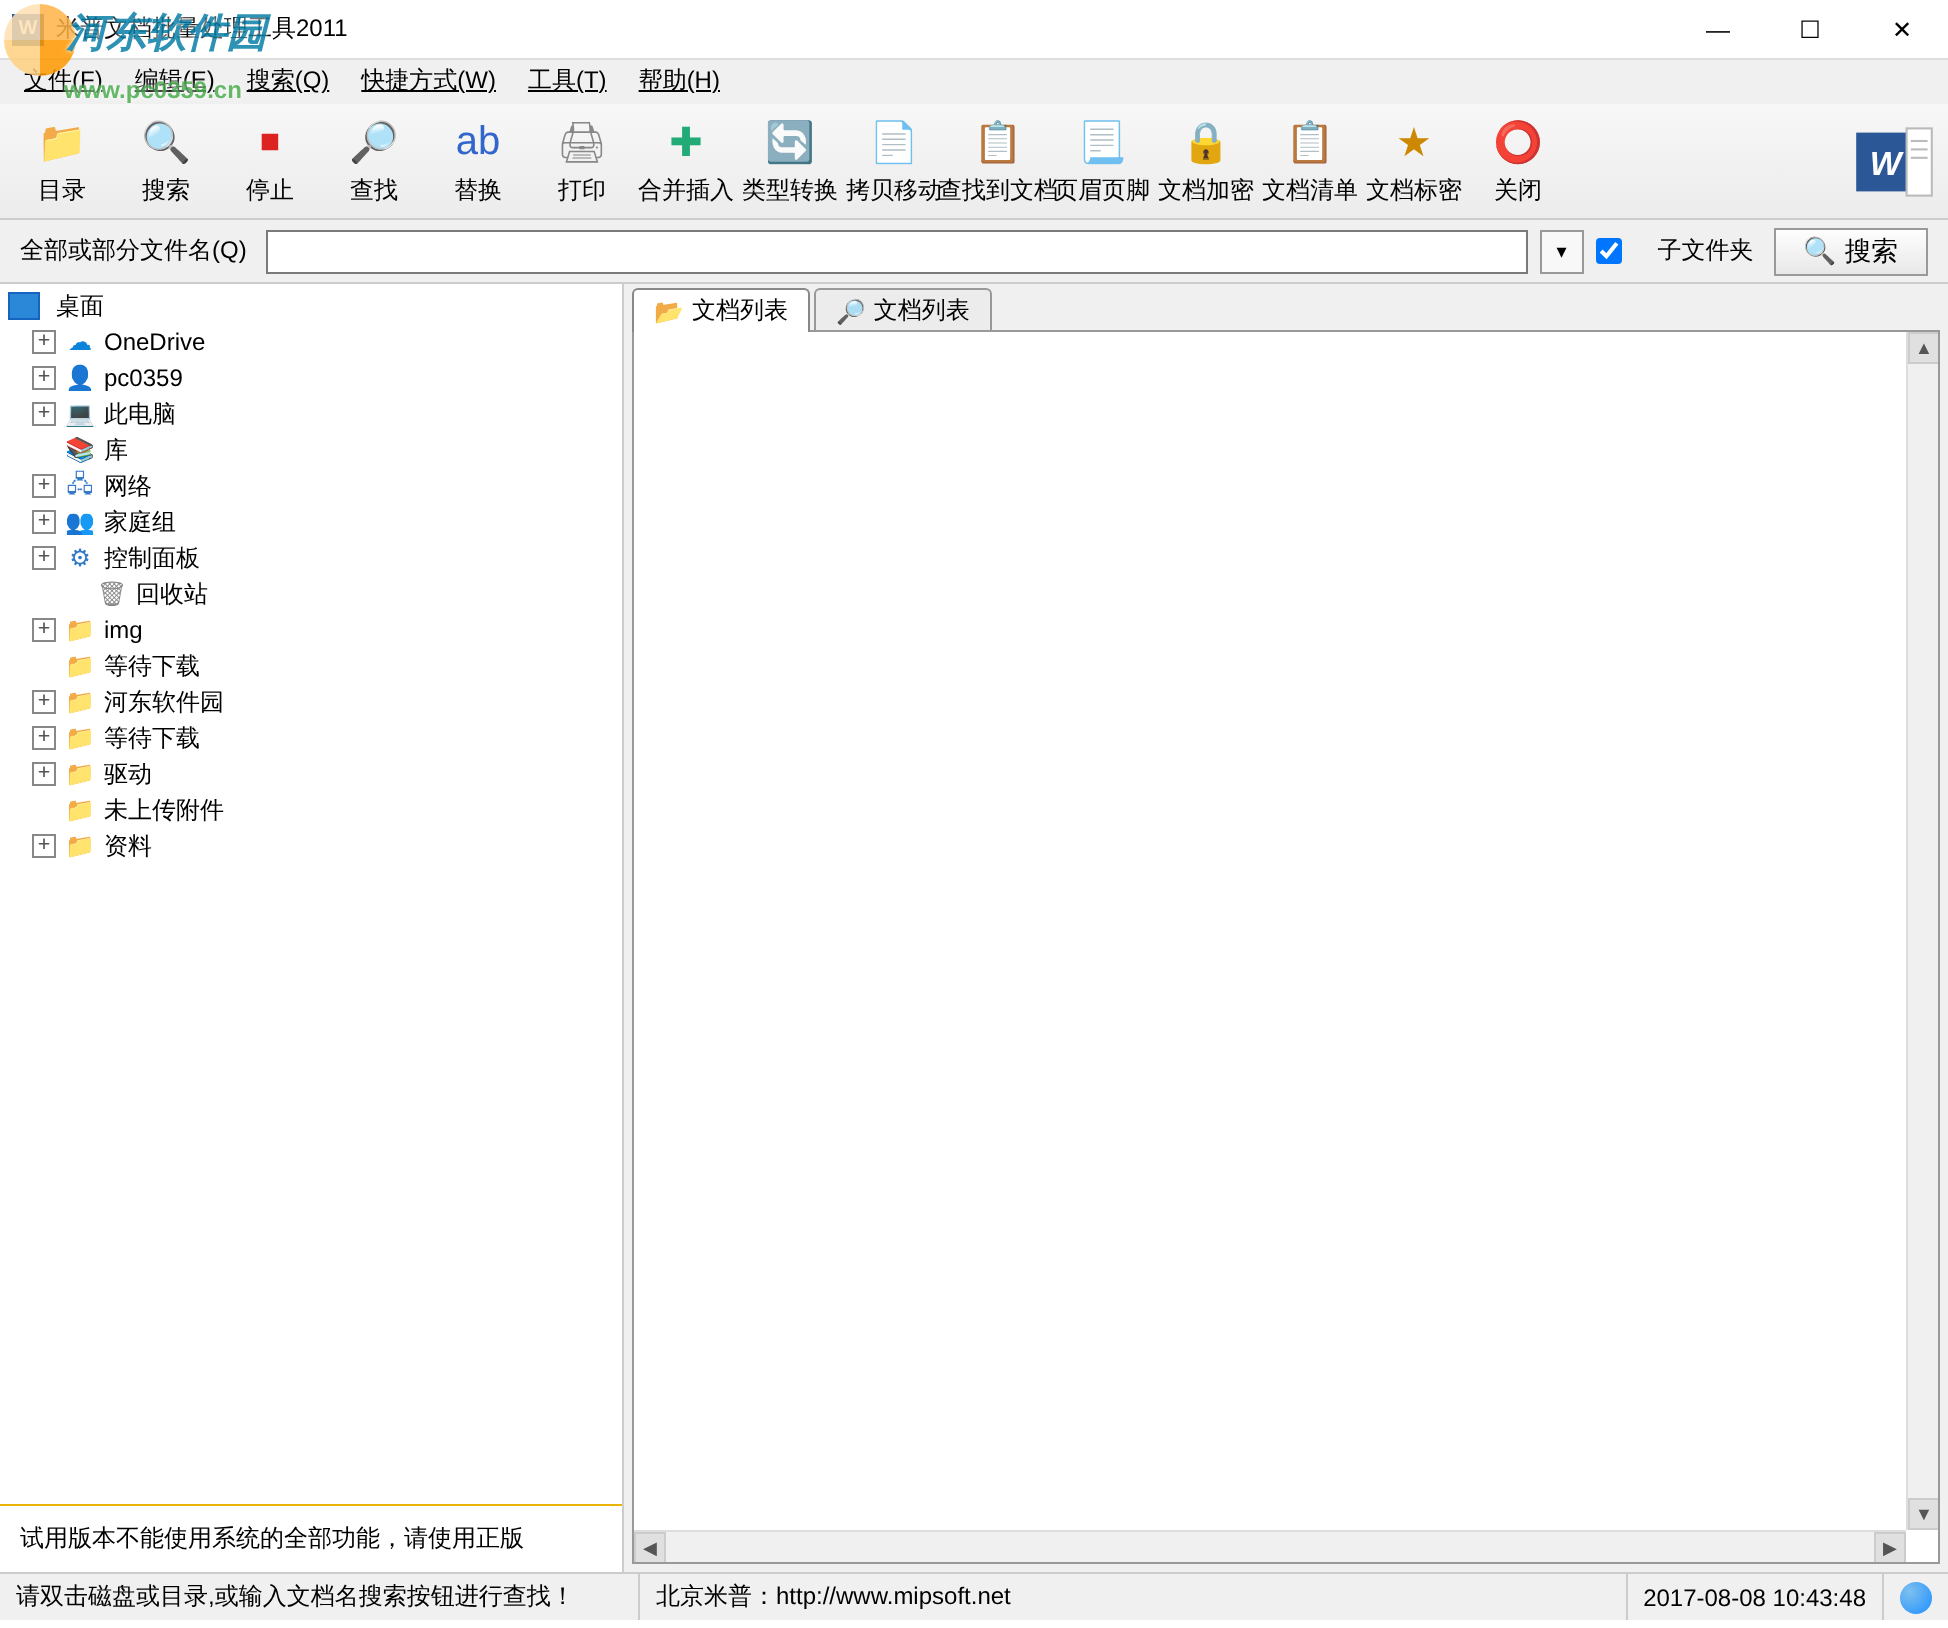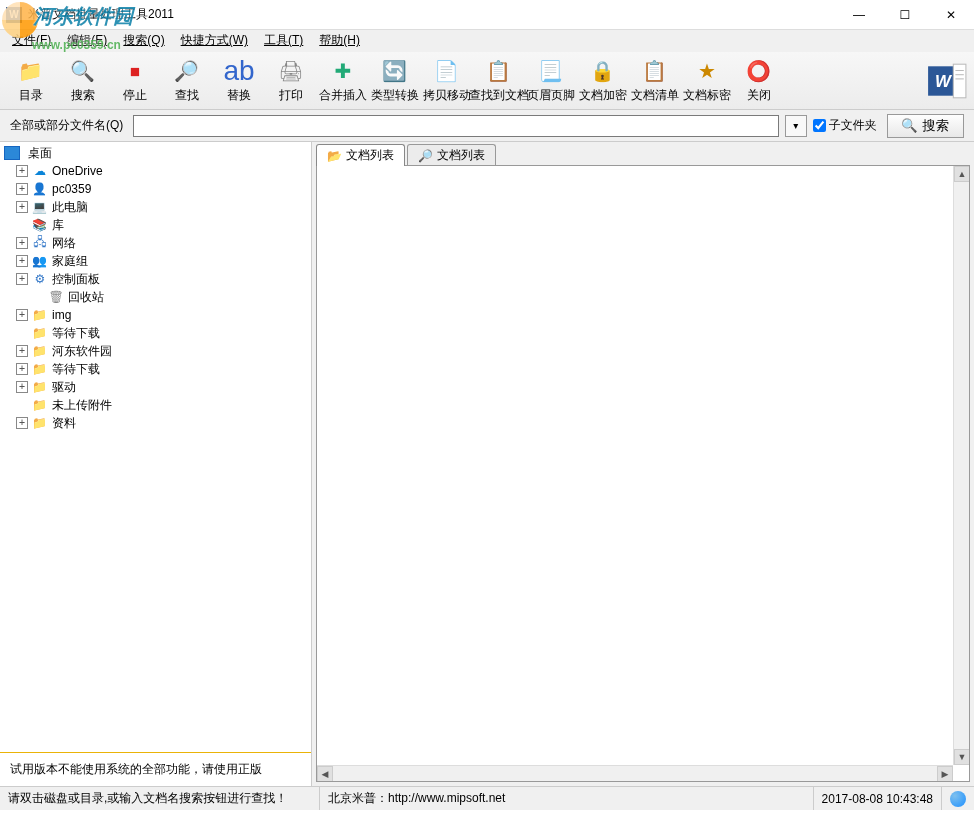--- a/index.html
+++ b/index.html
@@ -23,21 +23,21 @@
 .toolbar .tool-btn { width: 50px; height: 52px; display: flex; flex-direction: column; align-items: center; justify-content: center; cursor: pointer; border: 1px solid transparent; border-radius: 3px; }
 .toolbar .tool-icon { width: 28px; height: 28px; display: flex; align-items: center; justify-content: center; margin-bottom: 2px; }
 .toolbar .tool-label { font-size: 12px; white-space: nowrap; }
 .toolbar .spacer { flex: 1; }
 .toolbar .word-icon { width: 42px; height: 42px; }
 
 .searchbar { height: 32px; background: #f0f0f0; display: flex; align-items: center; padding: 4px 10px; gap: 6px; border-bottom: 1px solid #ccc; }
 .searchbar label { margin-right: 4px; }
 .searchbar input[type=text] { flex: 1; height: 22px; border: 1px solid #7a7a7a; background: #fff; padding: 0 4px; }
 .searchbar .mini-btn { width: 22px; height: 22px; border: 1px solid #999; background: #f8f8f8; display:flex; align-items:center; justify-content:center; font-size:10px;}
-.searchbar .chk { display: flex; align-items: center; gap: 3px; }
+.searchbar .chk { display: flex; align-items: center; gap: 18px; }
 .searchbar .search-btn { height: 24px; padding: 0 14px; border: 1px solid #999; background: linear-gradient(#fefefe,#e8e8e8); cursor: pointer; display:flex; align-items:center; gap:4px;}
 
 .main { display: flex; height: 644px; }
 
 .left-pane { width: 312px; border-right: 1px solid #ccc; display: flex; flex-direction: column; background:#fff; }
 .pane-header { height: 22px; background: linear-gradient(#fafafa,#e8e8e8); display: flex; align-items: center; padding: 0 6px; border-bottom: 1px solid #ccc; font-weight: normal; }
 .pane-header .close-x { margin-left: auto; cursor: pointer; padding: 0 4px; font-family:Arial; }
 .tree { flex: 1; overflow: auto; padding: 2px 0; }
 .tree-root-label { padding: 2px 4px; display:flex; align-items:center; gap:4px; }
 .tree ul { list-style: none; padding-left: 0; }
@@ -107,21 +107,21 @@
     </div>
     <div class="tool-btn">
       <div class="tool-icon" style="color:#d22;font-size:20px;">⏹</div>
       <div class="tool-label">停止</div>
     </div>
     <div class="tool-btn">
       <div class="tool-icon" style="color:#36c;font-size:20px;">🔎</div>
       <div class="tool-label">查找</div>
     </div>
     <div class="tool-btn">
-      <div class="tool-icon" style="color:#36c;font-size:28px;">ab</div>
+      <div class="tool-icon" style="color:#36c;font-size:20px;">ab</div>
       <div class="tool-label">替换</div>
     </div>
     <div class="tool-btn">
       <div class="tool-icon" style="color:#888;font-size:20px;">🖨</div>
       <div class="tool-label">打印</div>
     </div>
     <div class="tool-btn">
       <div class="tool-icon" style="color:#2a7;font-size:20px;">✚</div>
       <div class="tool-label">合并插入</div>
     </div>

